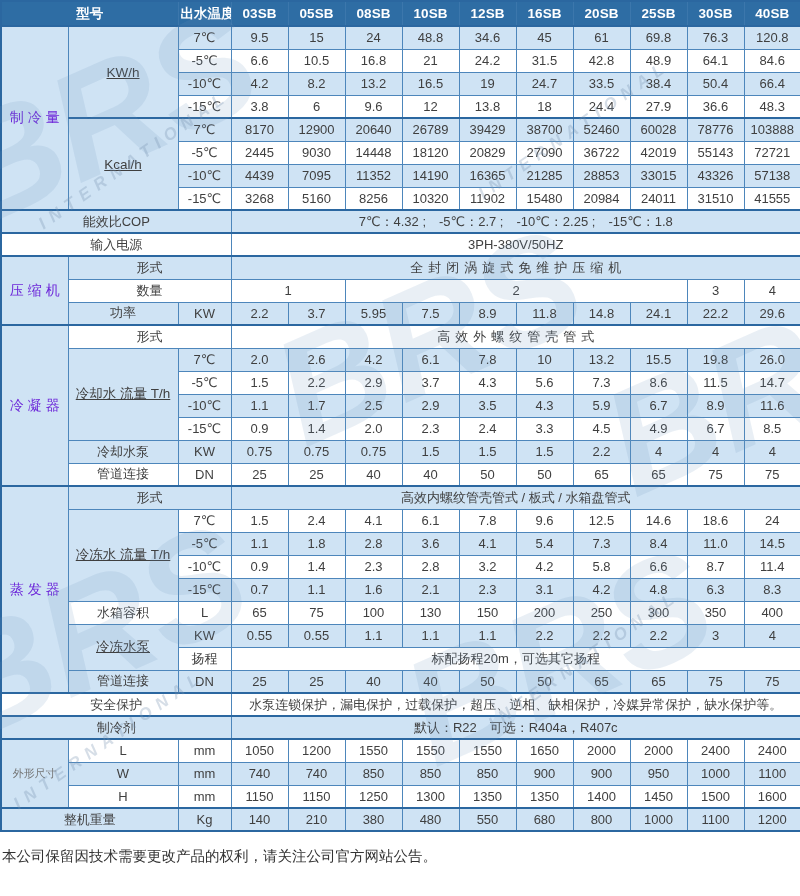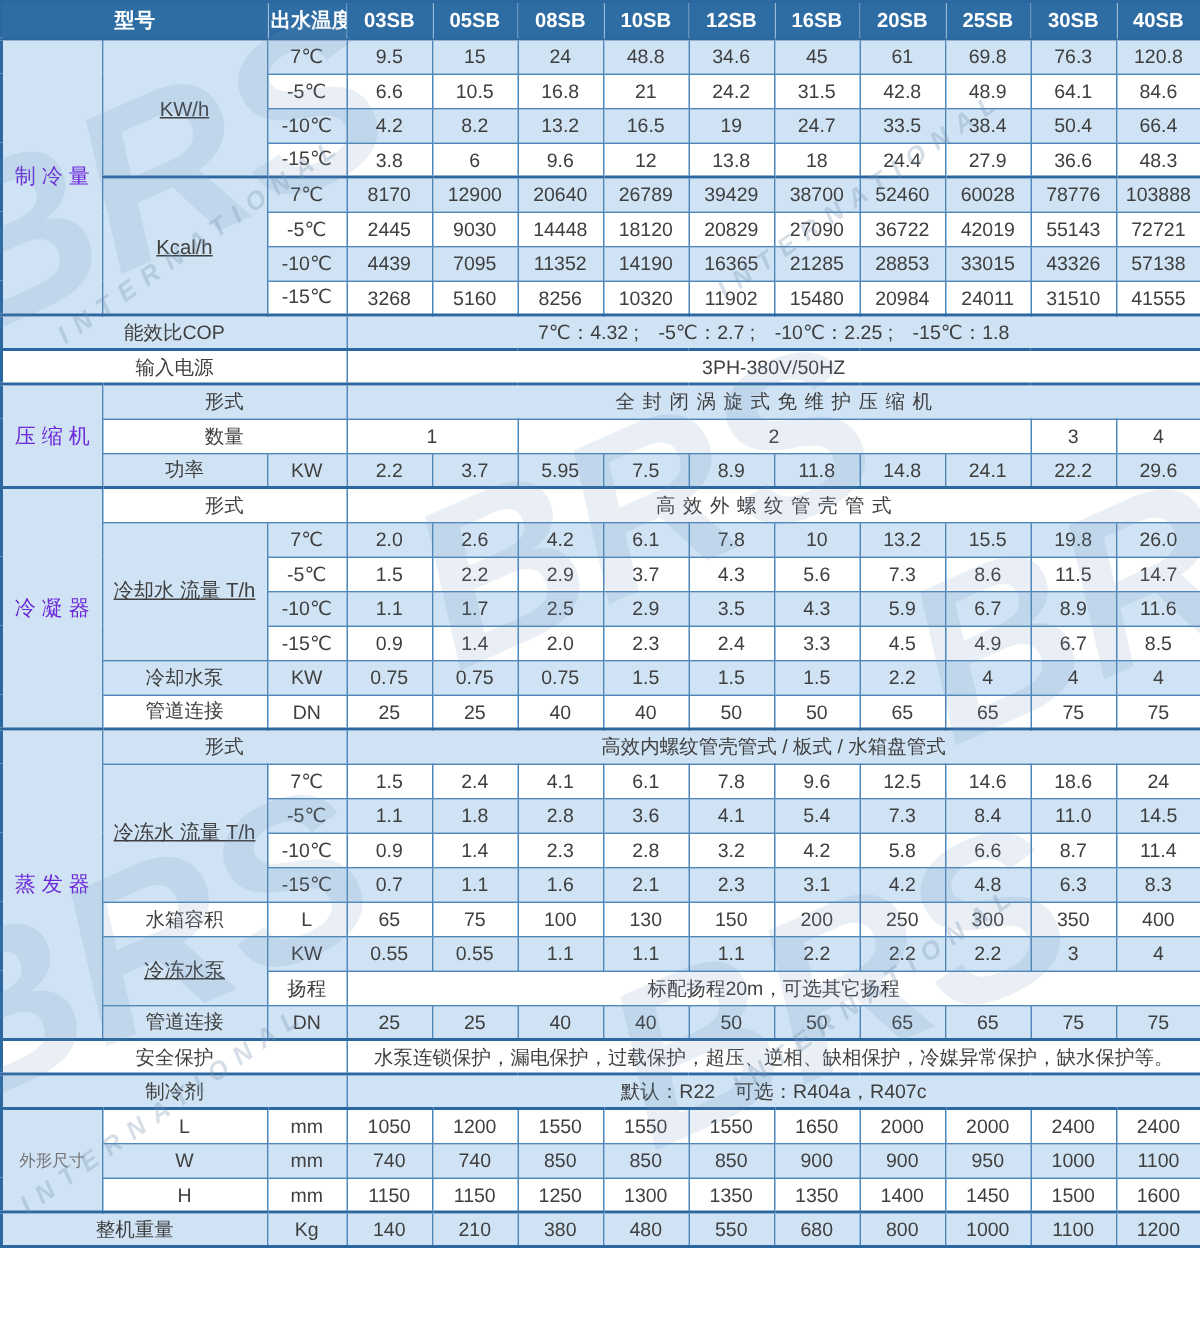--- a/index.html
+++ b/index.html
@@ -484,15 +484,16 @@
     <div class="wm big wm3">BRS</div>
     <div class="wm big wm4">BRS</div>
     <div class="wm big wm5">BRS</div>
     <div class="wm sub wm1s">INTERNATIONAL</div>
     <div class="wm sub wm2s">INTERNATIONAL</div>
     <div class="wm sub wm3s">INTERNATIONAL</div>
     <div class="wm sub wm4s">INTERNATIONAL</div>
   </div>
 
   <div class="footer">
+    <p>本公司保留因技术需要更改产品的权利，请关注公司官方网站公告。</p>
   </div>
 
 </div>
 
 </body></html>

